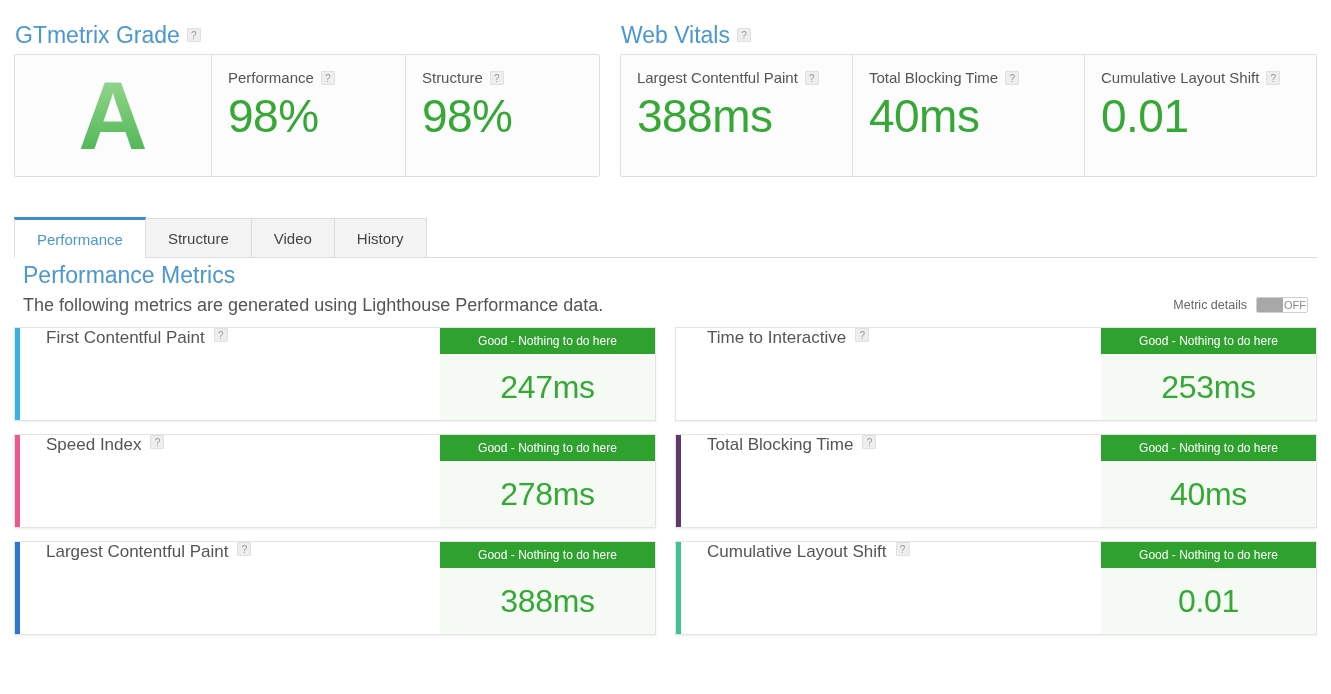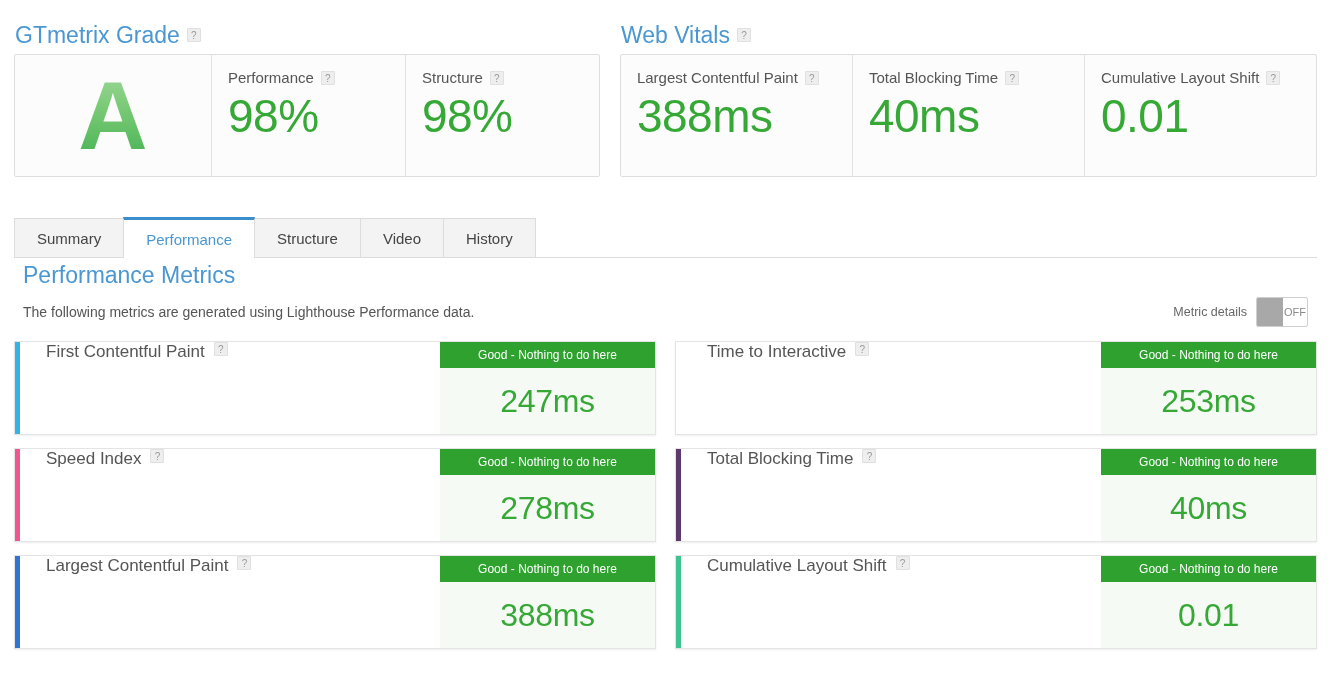--- a/index.html
+++ b/index.html
@@ -156,40 +156,40 @@
     color: #4a97d2;
     line-height: 27px;
   }
   .metrics-subrow {
     display: flex;
     align-items: center;
     justify-content: space-between;
     margin-top: 8px;
   }
   .metrics-sub {
-    font-size: 14px;
+    font-size: 18px;
     color: #555555;
     line-height: 16px;
   }
   .toggle-wrap {
     display: flex;
     align-items: center;
     gap: 9px;
   }
   .toggle-label {
     font-size: 12.5px;
     color: #666666;
   }
   .toggle {
     display: flex;
     align-items: center;
     border: 1px solid #cfcfcf;
     background: #ffffff;
     width: 52px;
-    height: 30px;
+    height: 16px;
     box-sizing: border-box;
     cursor: pointer;
     border-radius: 2px;
     overflow: hidden;
   }
   .toggle-knob {
     width: 26px;
     height: 100%;
     background: #a8a8a8;
   }
@@ -315,21 +315,20 @@
         </div>
         <div class="cell-value">0.01</div>
       </div>
     </div>
   </div>
 
 </div>
 
 <div class="tabs-wrap">
   <div class="tabs" id="tabs">
-      <div class="tab">Summary</div>
       <div class="tab active">Performance</div>
       <div class="tab">Structure</div>
       <div class="tab">Video</div>
       <div class="tab">History</div>
     </div>
 </div>
 
 <div class="metrics-header">
   <div class="metrics-title">Performance Metrics</div>
   <div class="metrics-subrow">

